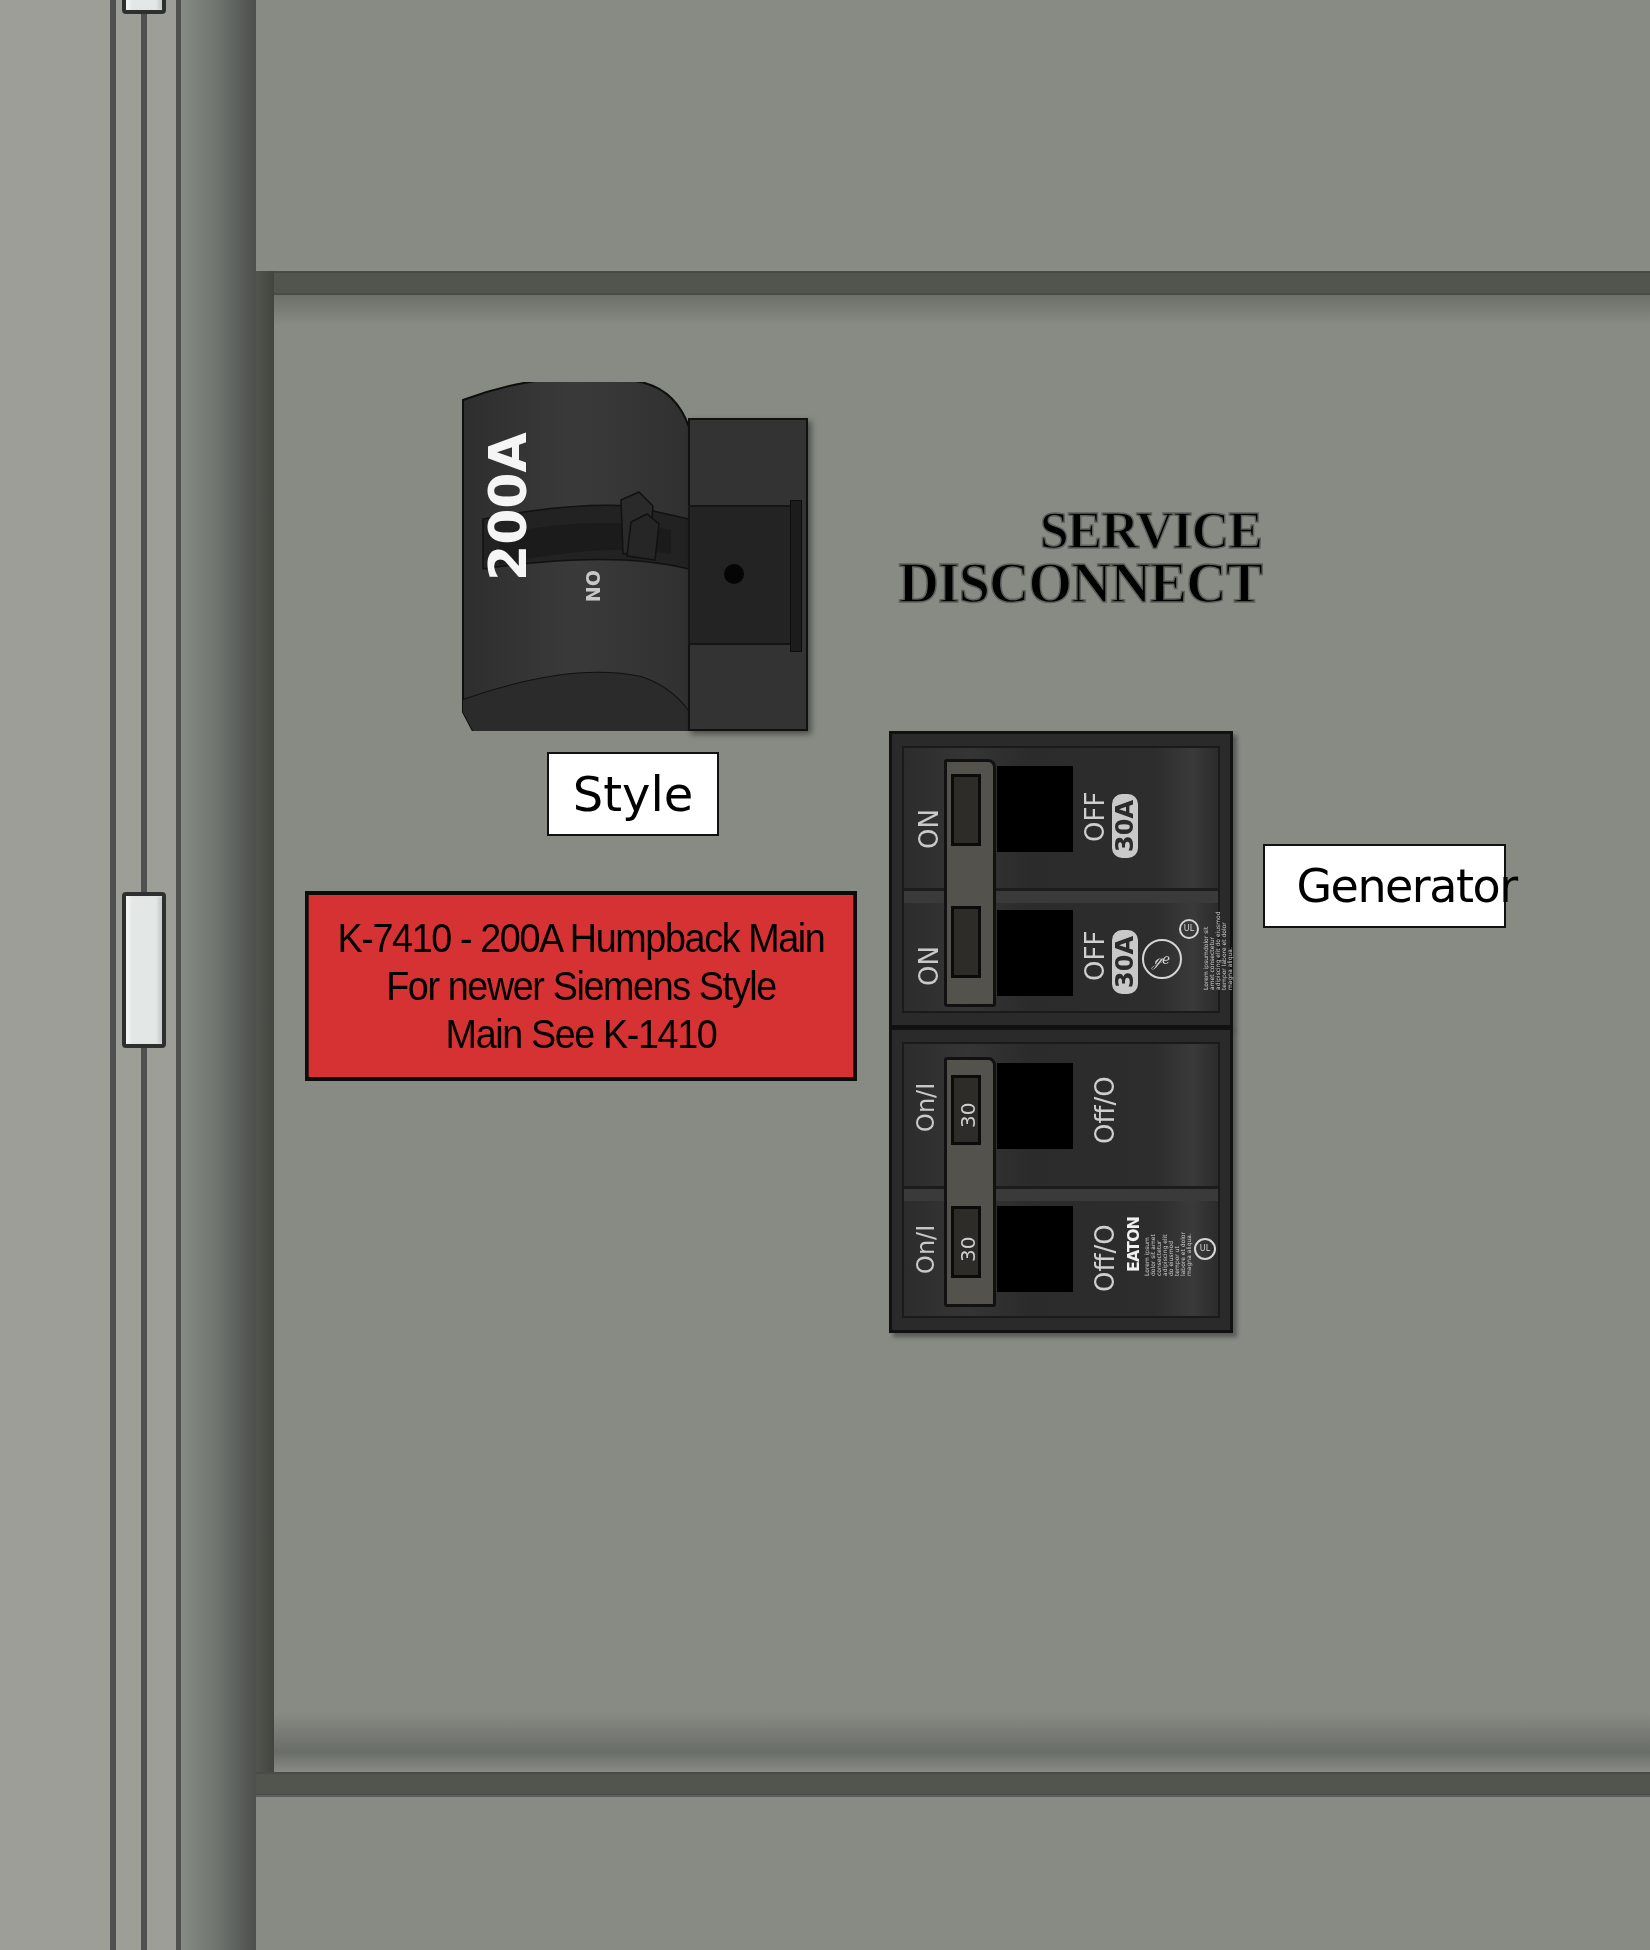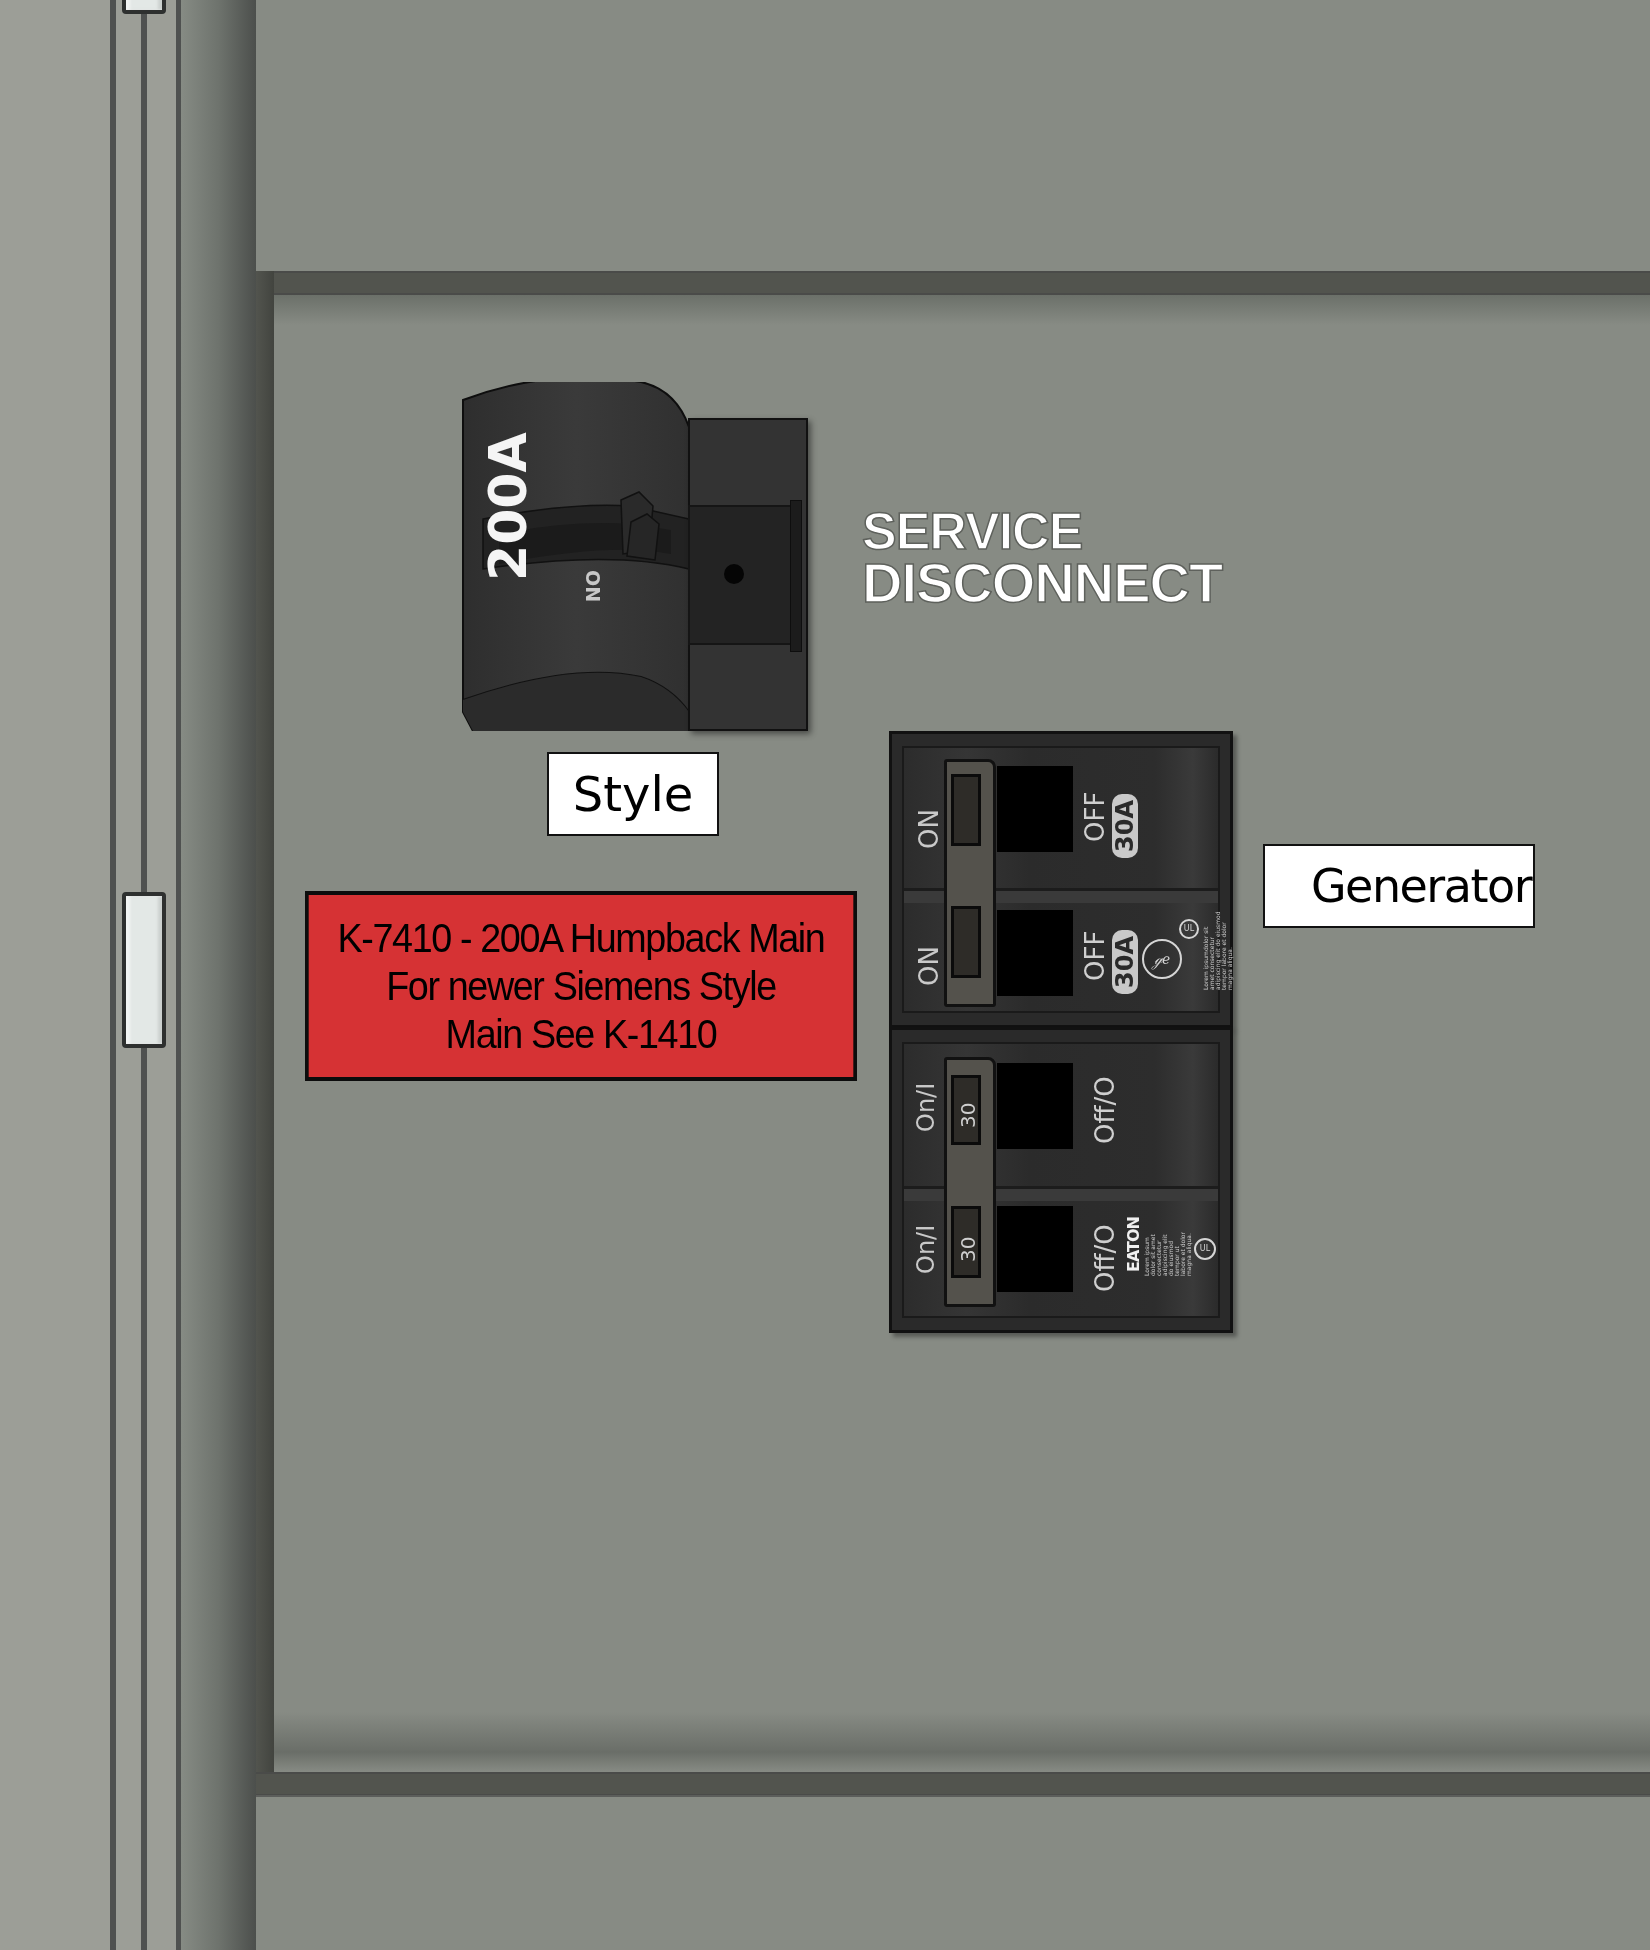--- a/index.html
+++ b/index.html
@@ -11,21 +11,21 @@
   .frame-shade{left:181px;top:0;width:75px;height:1950px;background:linear-gradient(to right,#868b84 0%,#6e736d 50%,#4c4f4c 100%);}
   .hinge{width:44px;background:#e3e8e6;border-radius:4px;border:4px solid #2e302f;box-sizing:border-box;box-shadow:inset 4px 0 3px rgba(255,255,255,.6), inset -4px 0 3px rgba(0,0,0,.1);}
   
   .panel-top{left:256px;top:0;width:1394px;height:271px;background:#878b84;}
   .groove{background:#52544e;border-top:2px solid #4a4b49;border-bottom:2px solid #4a4b49;box-sizing:border-box;}
   .panel-inner{left:274px;top:295px;width:1376px;height:1477px;background:#878b84;
     background-image:linear-gradient(to bottom,#6b7069 0px,#878b84 30px,#878b84 calc(100% - 60px),#6a6e68 calc(100% - 20px),#878b84 100%);}
   .panel-inner-left{left:256px;top:271px;width:18px;height:1524px;background:linear-gradient(to right,#52544e,#42443f);}
   .panel-bottom{left:256px;top:1795px;width:1394px;height:155px;background:#878b84;border-top:2px solid #5c5e5b;}
   
-  .sd{left:862px;top:505px;width:400px;text-align:left;color:#ffffff;font-family:Liberation Sans, sans-serif;font-weight:bold;
+  .sd{left:862px;top:505px;width:400px;text-align:right;color:#000000;font-family:Liberation Serif, serif;font-weight:bold;
     -webkit-text-stroke:1.5px #5e615c;line-height:52px;font-size:52px;letter-spacing:-1px;}
   
   .main-hump{left:461px;top:382px;width:230px;height:349px;}
   .main-block{left:688px;top:418px;width:120px;height:313px;background:#333;border:2px solid #111;box-sizing:border-box;box-shadow:3px 3px 6px rgba(0,0,0,.45);}
   .main-latch{left:688px;top:505px;width:104px;height:140px;background:#232323;border:2px solid #151515;box-sizing:border-box;}
   .main-latch-edge{left:790px;top:500px;width:10px;height:150px;background:#1c1c1c;border:1px solid #0e0e0e;}
   .main-dot{left:724px;top:564px;width:20px;height:20px;border-radius:50%;background:#050505;}
   .rating-200a{left:478px;top:581px;color:#f5f5f5;font-weight:bold;font-size:52px;transform-origin:0 0;transform:rotate(-90deg);white-space:nowrap;font-family:"DejaVu Sans",sans-serif;}
   .main-on{left:604px;top:570px;color:#c8c8c8;font-weight:bold;font-size:19px;transform-origin:0 0;transform:rotate(90deg);white-space:nowrap;}
   
@@ -99,21 +99,21 @@
 <div class="abs label-box" style="left:547px;top:752px;width:172px;height:84px;font-size:48px;">
   <span>Style</span>
 </div>
 
 <div class="abs red-box">
   <div>K-7410 - 200A Humpback Main</div>
   <div>For newer Siemens Style</div>
   <div>Main See K-1410</div>
 </div>
 
-<div class="abs label-box" style="left:1263px;top:844px;width:272px;height:84px;font-size:46px;letter-spacing:-1.5px;padding-left:44px;">
+<div class="abs label-box" style="left:1263px;top:844px;width:243px;height:84px;font-size:46px;letter-spacing:-1.5px;padding-left:44px;">
   <span>Generator</span>
 </div>
 
 <div class="abs brk" style="top:731px;height:297px;">
   <div class="brk-inner">
     <div class="pole-sep" style="top:140px;"></div>
   </div>
   <div class="slot" style="left:105px;top:32px;height:86px;"></div>
   <div class="slot" style="left:105px;top:176px;height:86px;"></div>
   <div class="handle" style="left:52px;top:25px;height:248px;"></div>

